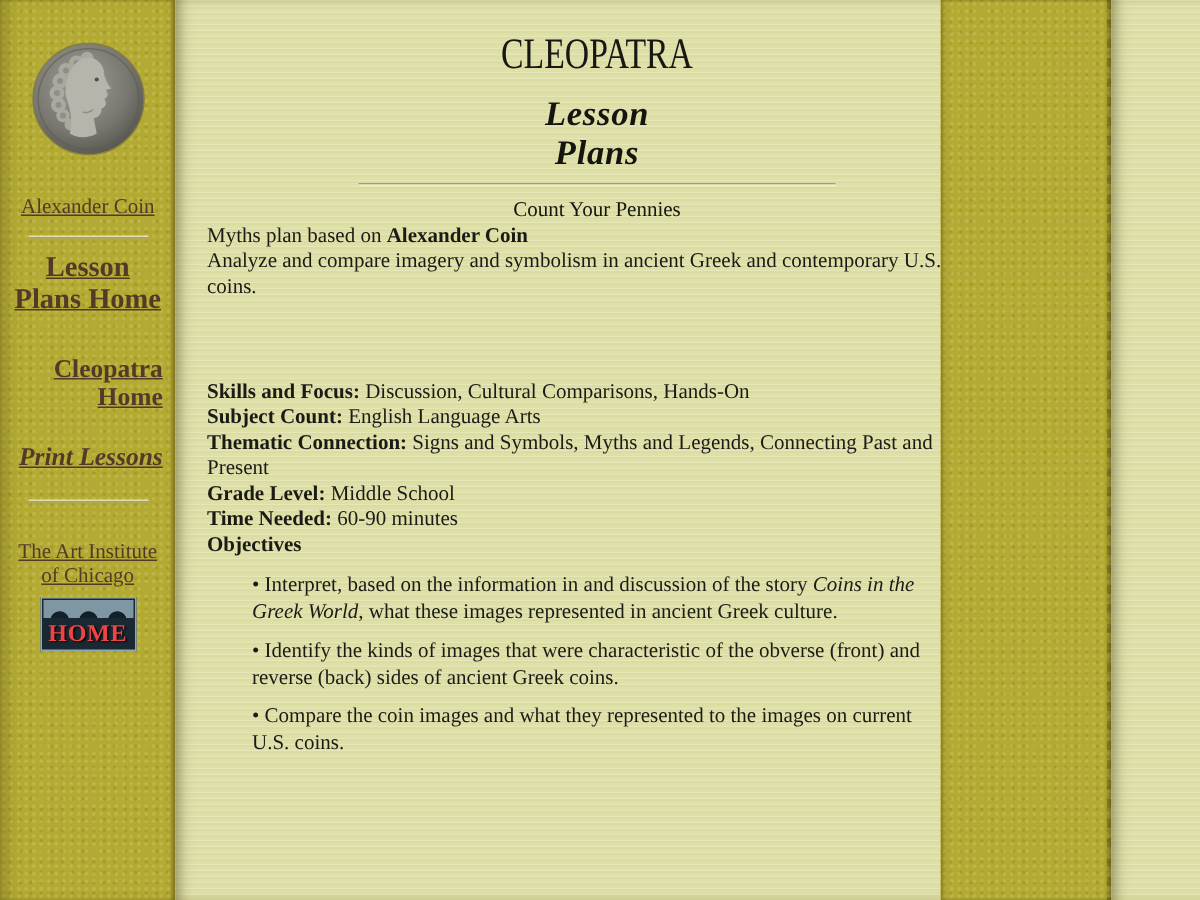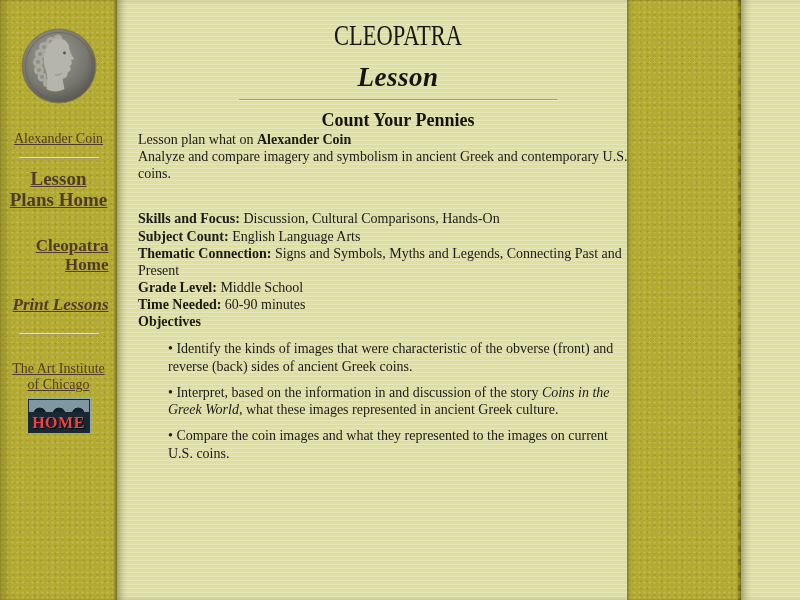--- a/index.html
+++ b/index.html
@@ -58,33 +58,33 @@
       radial-gradient(circle at 18% 115%, #122029 6px, transparent 6.5px),
       radial-gradient(circle at 50% 115%, #122029 6px, transparent 6.5px),
       radial-gradient(circle at 82% 115%, #122029 6px, transparent 6.5px);}
   .home-label{position:absolute;left:0;right:0;bottom:1px;text-align:center;color:#ef4444;
     font-weight:bold;font-size:16px;letter-spacing:0.5px;text-shadow:1px 1px 1px #000;}
 
   
   .logo-wrap{margin:17px 0 0;text-align:center;}
   .logo-wrap svg{display:inline-block;}
   .logo-text{font-family:"Liberation Serif","DejaVu Serif",serif;fill:#171713;}
-  .title{margin:5px 0 0;font-size:27px;font-weight:bold;font-style:italic;
+  .title{margin:5px 0 0;font-size:23px;font-weight:bold;font-style:italic;
     text-align:center;line-height:1.12;letter-spacing:0.5px;color:#15150f;}
   .title span{display:block;}
   .title-rule{width:318px;margin:7px auto 0;border:0;height:0;
     border-top:1px solid #9d9d83;border-bottom:1px solid #eef0ca;}
-  .subtitle{margin-top:9px;text-align:center;font-weight:bold;font-size:18px;color:#15150f;}
+  .subtitle{margin-top:9px;text-align:center;font-weight:normal;font-size:14px;color:#15150f;}
 
   
   .text{padding:0 20px 0 21px;font-size:14px;line-height:1.22;color:#1b1b16;}
   .text p{margin:0;}
   .intro{margin-top:53px;}
   .desc{margin-top:11px;}
-  .details{margin-top:28px;}
+  .details{margin-top:53px;}
   .detail{margin-top:11px;}
   .detail:first-child{margin-top:0;}
   .obj-head{margin-top:52px;}
   .objectives{margin-left:30px;padding-right:26px;}
   .objectives p{margin-top:8px;line-height:1.27;}
   .objectives p:first-child{margin-top:10px;}
 </style>
 </head>
 <body>
 
@@ -151,45 +151,46 @@
   <main class="content pale">
 
     <div class="logo-wrap">
       <svg width="150" height="36" viewBox="0 0 150 36">
         <text class="logo-text" x="75" y="28" text-anchor="middle" font-size="29" textLength="128" lengthAdjust="spacingAndGlyphs">CLEOPATRA</text>
       </svg>
     </div>
 
     <h1 class="title">
       <span>Lesson</span>
+      <span>Plans</span>
     </h1>
 
     <hr class="title-rule">
 
     <div class="subtitle">Count Your Pennies</div>
 
     <div class="text">
 
-      <p class="intro"><span>Lesson plan what on </span><b>Alexander Coin</b></p>
+      <p class="intro"><span>Myths plan based on </span><b>Alexander Coin</b></p>
 
       <p class="desc">Analyze and compare imagery and symbolism in ancient Greek and contemporary U.S. coins.</p>
 
       <div class="details">
         <p class="detail"><b>Skills and Focus:</b><span> Discussion, Cultural Comparisons, Hands-On</span></p>
         <p class="detail"><b>Subject Count:</b><span> English Language Arts</span></p>
         <p class="detail"><b>Thematic Connection:</b><span> Signs and Symbols, Myths and Legends, Connecting Past and Present</span></p>
         <p class="detail"><b>Grade Level:</b><span> Middle School</span></p>
         <p class="detail"><b>Time Needed:</b><span> 60-90 minutes</span></p>
       </div>
 
       <p class="obj-head"><b>Objectives</b></p>
 
       <div class="objectives">
+        <p><span>• Interpret, based on the information in and discussion of the story </span><i>Coins in the Greek World</i><span>, what these images represented in ancient Greek culture.</span></p>
         <p><span>• Identify the kinds of images that were characteristic of the obverse (front) and reverse (back) sides of ancient Greek coins.</span><i></i><span></span></p>
-        <p><span>• Interpret, based on the information in and discussion of the story </span><i>Coins in the Greek World</i><span>, what these images represented in ancient Greek culture.</span></p>
         <p><span>• Compare the coin images and what they represented to the images on current U.S. coins.</span><i></i><span></span></p>
       </div>
 
     </div>
   </main>
 
   <div class="right-band olive">
     <div class="deckle" style="right:0;"></div>
   </div>
   <div class="right-margin pale"></div>

